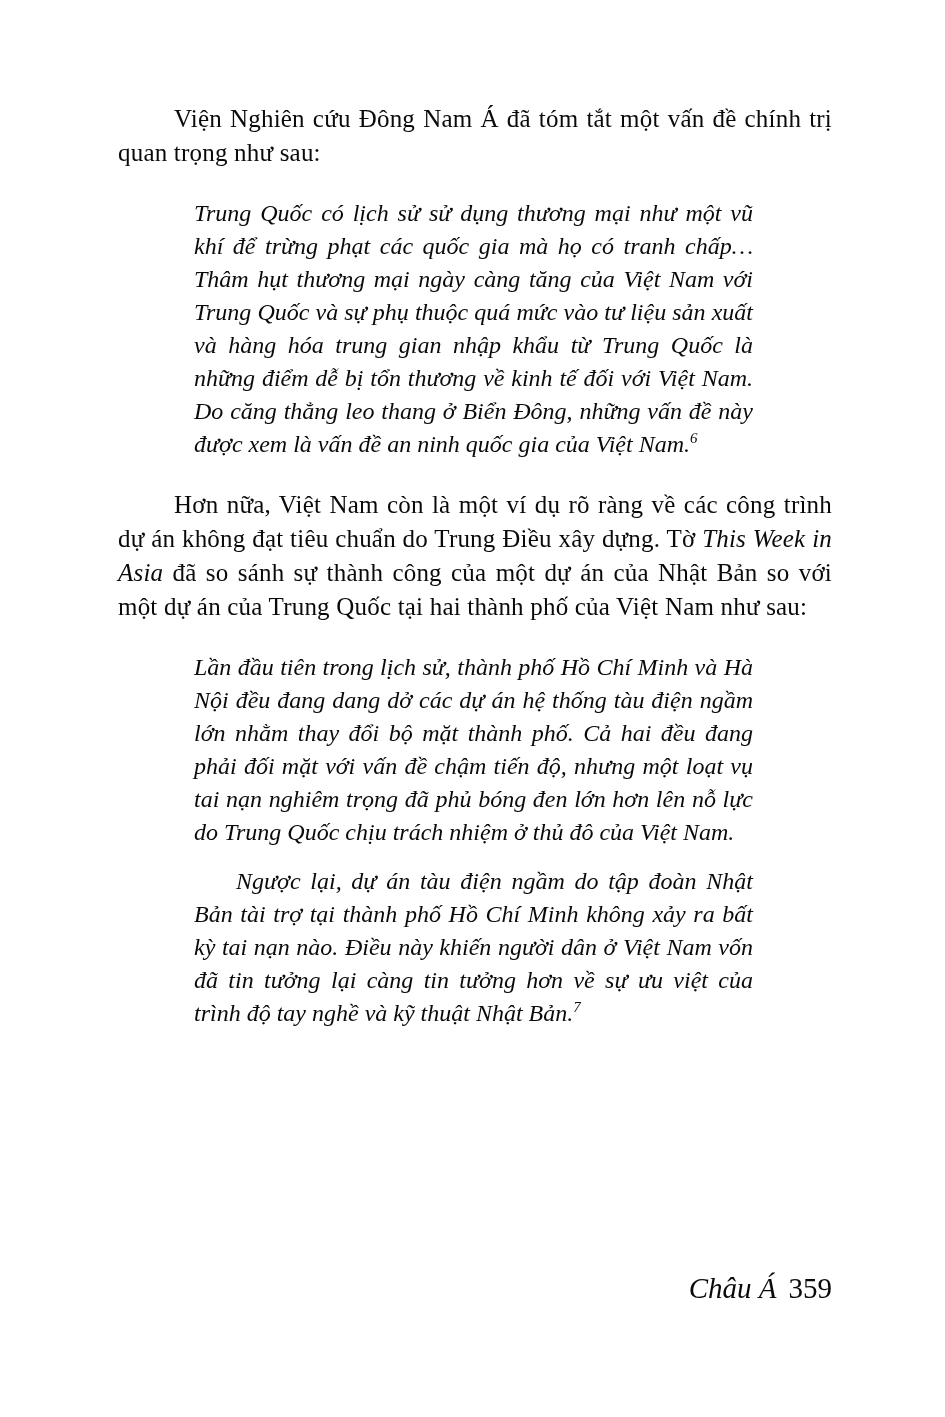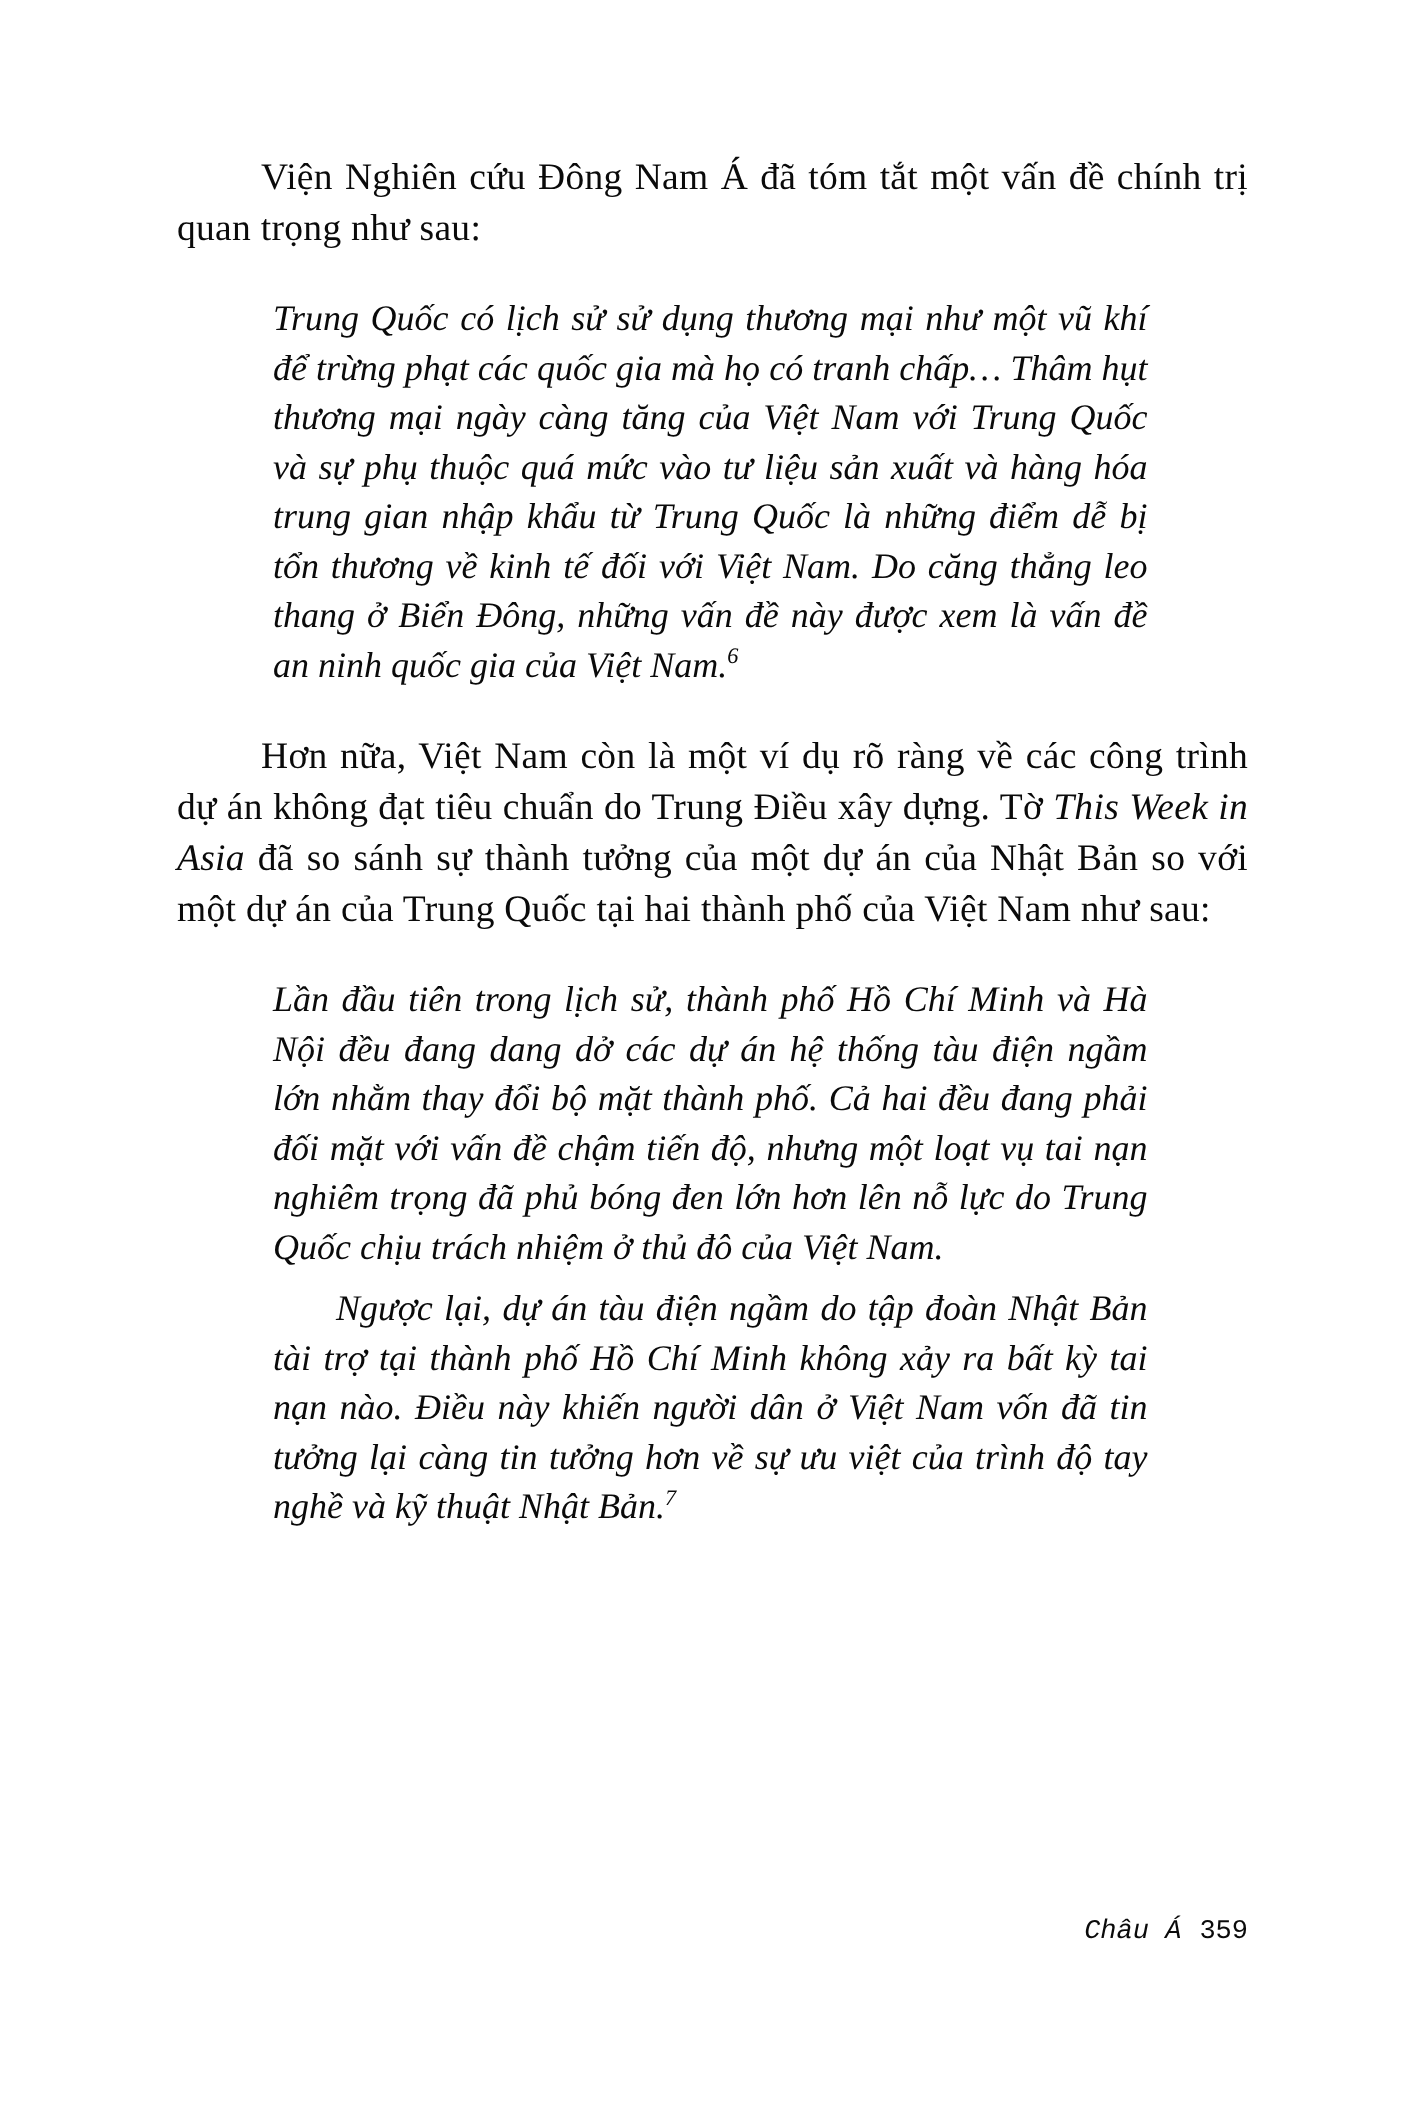--- a/index.html
+++ b/index.html
@@ -34,42 +34,41 @@
     text-indent: 56px;
   }
   .quote {
     margin: 27px 63px 27px 60px;
     font-style: italic;
     font-size: 24px;
     line-height: 33px;
     text-align: justify;
   }
   .quote p {
-    margin: 4px;
+    margin: 16px;
   }
   .quote p.quote-indent {
     text-indent: 42px;
     margin-top: 8px;
   }
   .pub-title {
     font-style: italic;
   }
   sup.fn {
     font-size: 0.62em;
     line-height: 0;
     vertical-align: super;
   }
   .running-footer {
     position: absolute;
     top: 1272px;
     right: 113px;
-    font-size: 18px;
+    font-size: 29px;
     line-height: 32px;
     white-space: nowrap;
-    font-family: Liberation Mono, monospace;
   }
   .running-footer .section {
     font-style: italic;
   }
   .running-footer .pagenum {
     font-style: normal;
     margin-left: 12px;
   }
 </style>
 </head>
@@ -77,21 +76,21 @@
 
 <div class="page">
   <main class="content">
 
     <p class="body-para first-line-indent">Viện Nghiên cứu Đông Nam Á đã tóm tắt một vấn đề chính trị quan trọng như sau:</p>
 
     <blockquote class="quote">
       <p><span>Trung Quốc có lịch sử sử dụng thương mại như một vũ khí để trừng phạt các quốc gia mà họ có tranh chấp… Thâm hụt thương mại ngày càng tăng của Việt Nam với Trung Quốc và sự phụ thuộc quá mức vào tư liệu sản xuất và hàng hóa trung gian nhập khẩu từ Trung Quốc là những điểm dễ bị tổn thương về kinh tế đối với Việt Nam. Do căng thẳng leo thang ở Biển Đông, những vấn đề này được xem là vấn đề an ninh quốc gia của Việt Nam.</span><sup class="fn">6</sup></p>
     </blockquote>
 
-    <p class="body-para first-line-indent"><span>Hơn nữa, Việt Nam còn là một ví dụ rõ ràng về các công trình dự án không đạt tiêu chuẩn do Trung Điều xây dựng. Tờ </span><span class="pub-title">This Week in Asia</span><span> đã so sánh sự thành tưởng của một dự án của Nhật Bản so với một dự án của Trung Quốc tại hai thành phố của Việt Nam như sau:</span></p>
+    <p class="body-para first-line-indent"><span>Hơn nữa, Việt Nam còn là một ví dụ rõ ràng về các công trình dự án không đạt tiêu chuẩn do Trung Điều xây dựng. Tờ </span><span class="pub-title">This Week in Asia</span><span> đã so sánh sự thành công của một dự án của Nhật Bản so với một dự án của Trung Quốc tại hai thành phố của Việt Nam như sau:</span></p>
 
     <blockquote class="quote">
       <p>Lần đầu tiên trong lịch sử, thành phố Hồ Chí Minh và Hà Nội đều đang dang dở các dự án hệ thống tàu điện ngầm lớn nhằm thay đổi bộ mặt thành phố. Cả hai đều đang phải đối mặt với vấn đề chậm tiến độ, nhưng một loạt vụ tai nạn nghiêm trọng đã phủ bóng đen lớn hơn lên nỗ lực do Trung Quốc chịu trách nhiệm ở thủ đô của Việt Nam.</p>
       <p class="quote-indent"><span>Ngược lại, dự án tàu điện ngầm do tập đoàn Nhật Bản tài trợ tại thành phố Hồ Chí Minh không xảy ra bất kỳ tai nạn nào. Điều này khiến người dân ở Việt Nam vốn đã tin tưởng lại càng tin tưởng hơn về sự ưu việt của trình độ tay nghề và kỹ thuật Nhật Bản.</span><sup class="fn">7</sup></p>
     </blockquote>
 
   </main>
 
   <footer class="running-footer">
     <span class="section">Châu Á</span><span class="pagenum">359</span>

